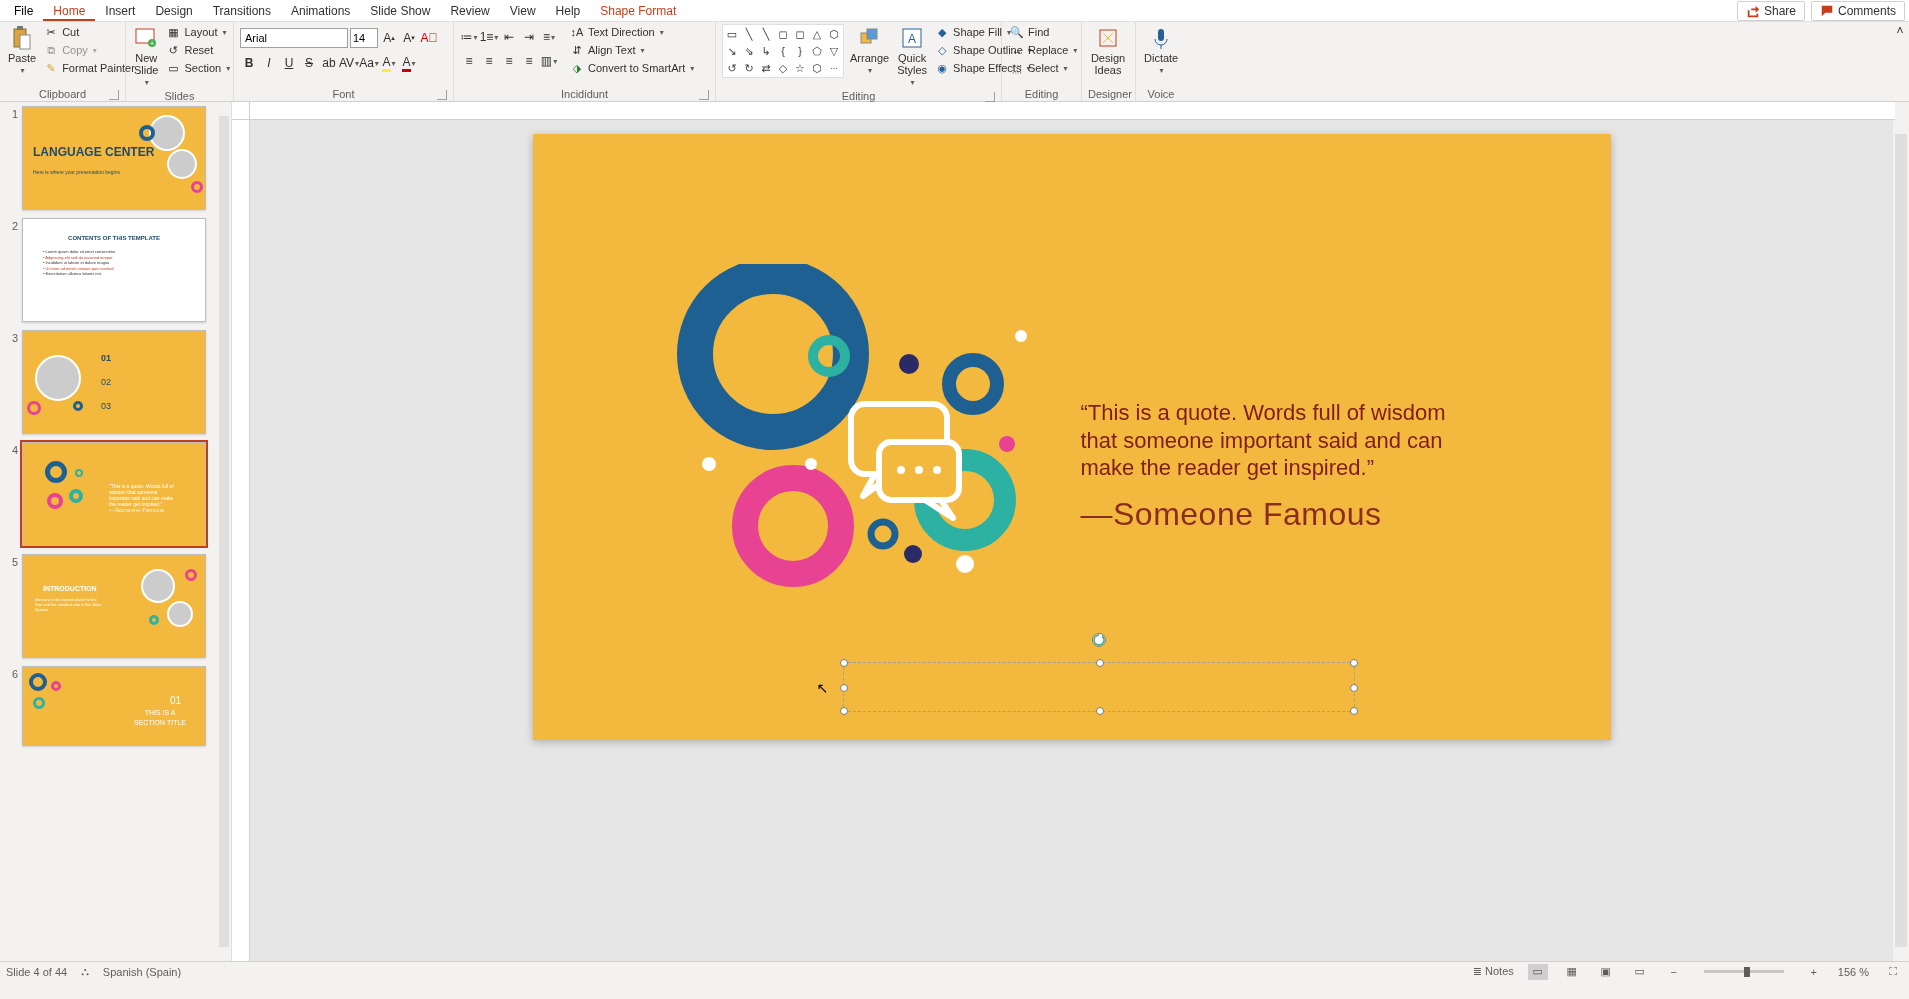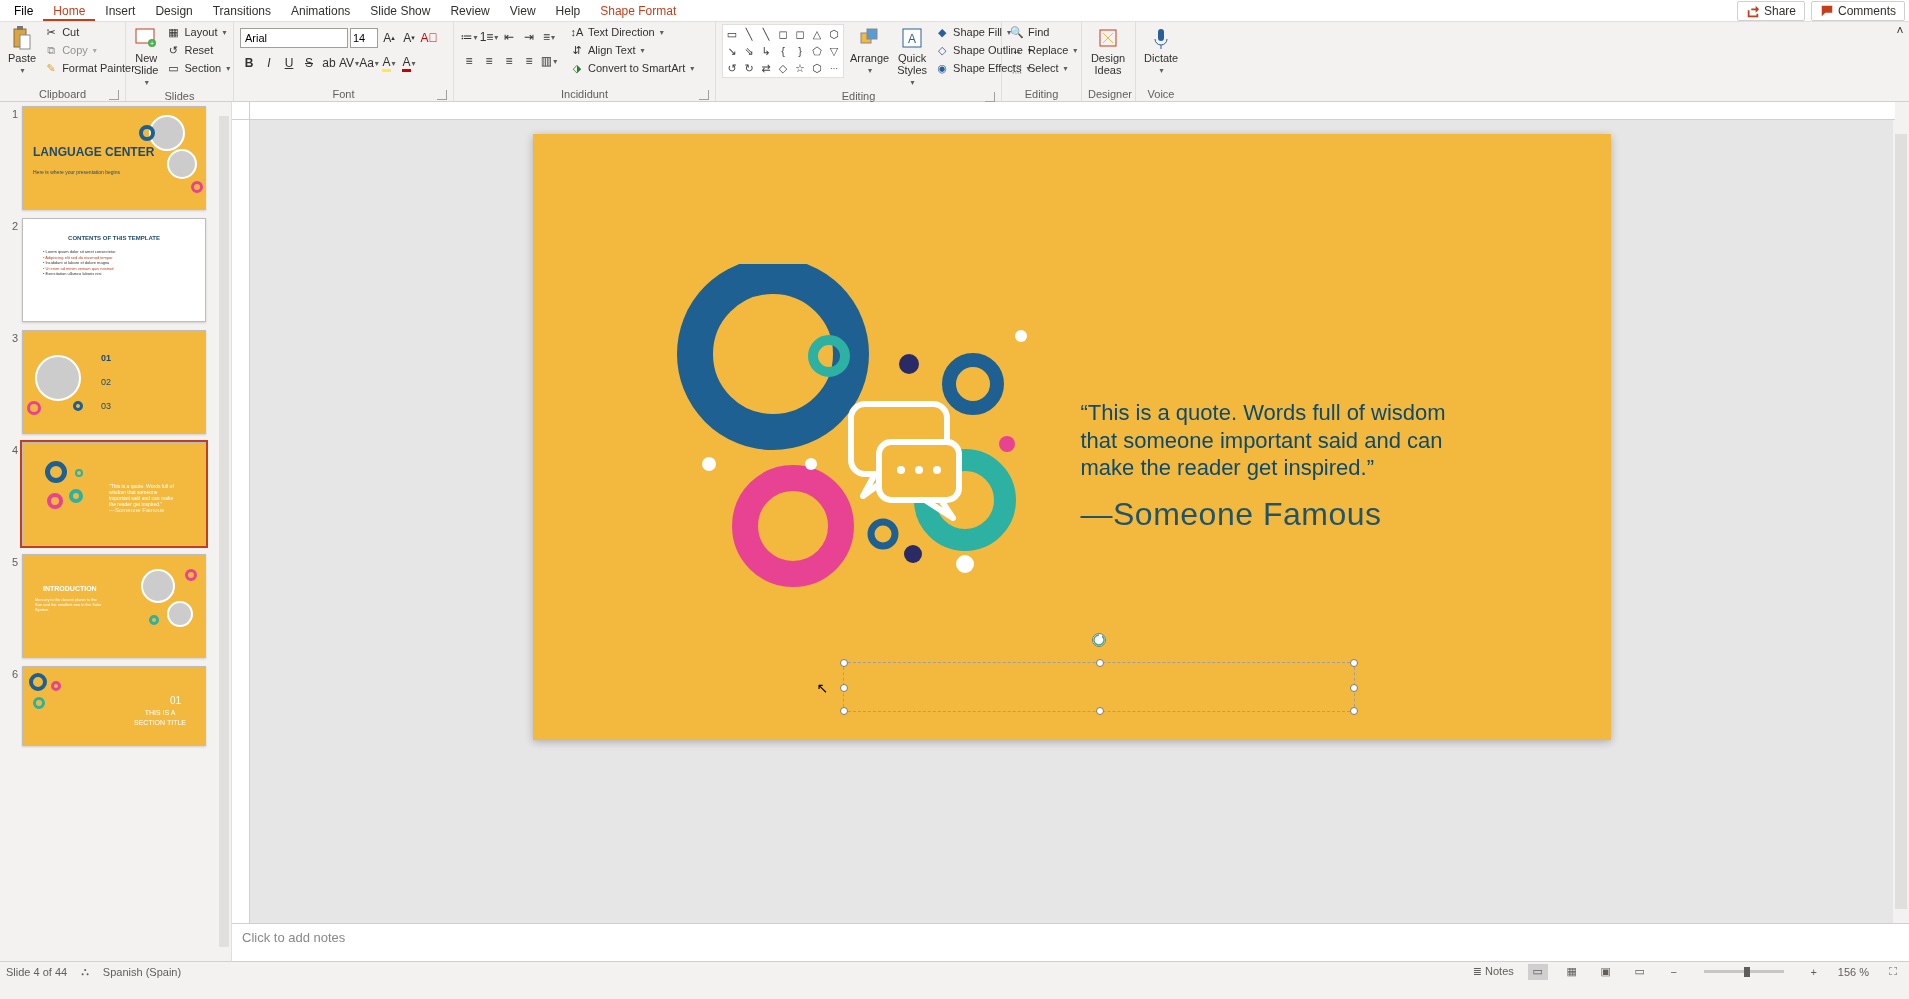--- a/index.html
+++ b/index.html
@@ -49,21 +49,21 @@
 .thumb.t-std { height: 104px; }
 
 .editor { flex: 1; display: flex; flex-direction: column; background: #e6e6e6; }
 .ruler { height: 18px; background: #fff; border-bottom: 1px solid #d2d0ce; }
 .canvas-wrap { flex: 1; position: relative; overflow: hidden; display: flex; }
 .vruler { width: 18px; background: #fff; border-right: 1px solid #d2d0ce; }
 .canvas-area { flex: 1; position: relative; background: #e6e6e6; display: flex; align-items: flex-start; justify-content: center; padding-top: 14px; }
 .slide { width: 1078px; height: 606px; background: #f3b93e; box-shadow: 0 2px 8px rgba(0,0,0,.25); position: relative; }
 
 
-.quote { position: absolute; left: 548px; top: 265px; width: 400px; color: #0c4a6e; font-family: Arial, sans-serif; }
+.quote { position: absolute; left: 548px; top: 265px; width: 400px; color: #7f1d1d; font-family: Arial, sans-serif; }
 .quote .qtext { font-size: 22px; line-height: 1.25; }
 .quote .author { font-size: 32px; margin-top: 14px; opacity: .9; font-weight: 300; letter-spacing: .5px; }
 
 .sel-box { position: absolute; border: 1px dashed #a19f9d; }
 .handle { position: absolute; width: 8px; height: 8px; background: #fff; border: 1px solid #7a7a7a; border-radius: 50%; }
 .rot-handle { position: absolute; width: 14px; height: 14px; border: 1px solid #7a7a7a; border-radius: 50%; background: #fff; }
 .cursor-arrow { position: absolute; font-size: 14px; color: #000; }
 
 .notes { height: 38px; background: #fff; border-top: 1px solid #d2d0ce; padding: 6px 10px; color: #888; font-size: 13px; }
 
@@ -517,23 +517,20 @@
           </div>
           <div class="cursor-arrow" style="left:284px;top:546px">↖</div>
         </div>
 
       </div>
       <div class="vscroll" style="position:relative;width:16px">
           <div class="track"></div>
         </div>
     </div>
 
-    <div class="notes">
-      <span>Click to add notes</span>
-    </div>
   </div>
 </div>
 
 <div class="statusbar">
   <span>Slide 4 of 44</span>
   <span>⛬</span>
   <span>Spanish (Spain)</span>
   <div class="spacer"></div>
   <span>≣ <span>Notes</span></span>
   <span class="view-btn active">▭</span>

